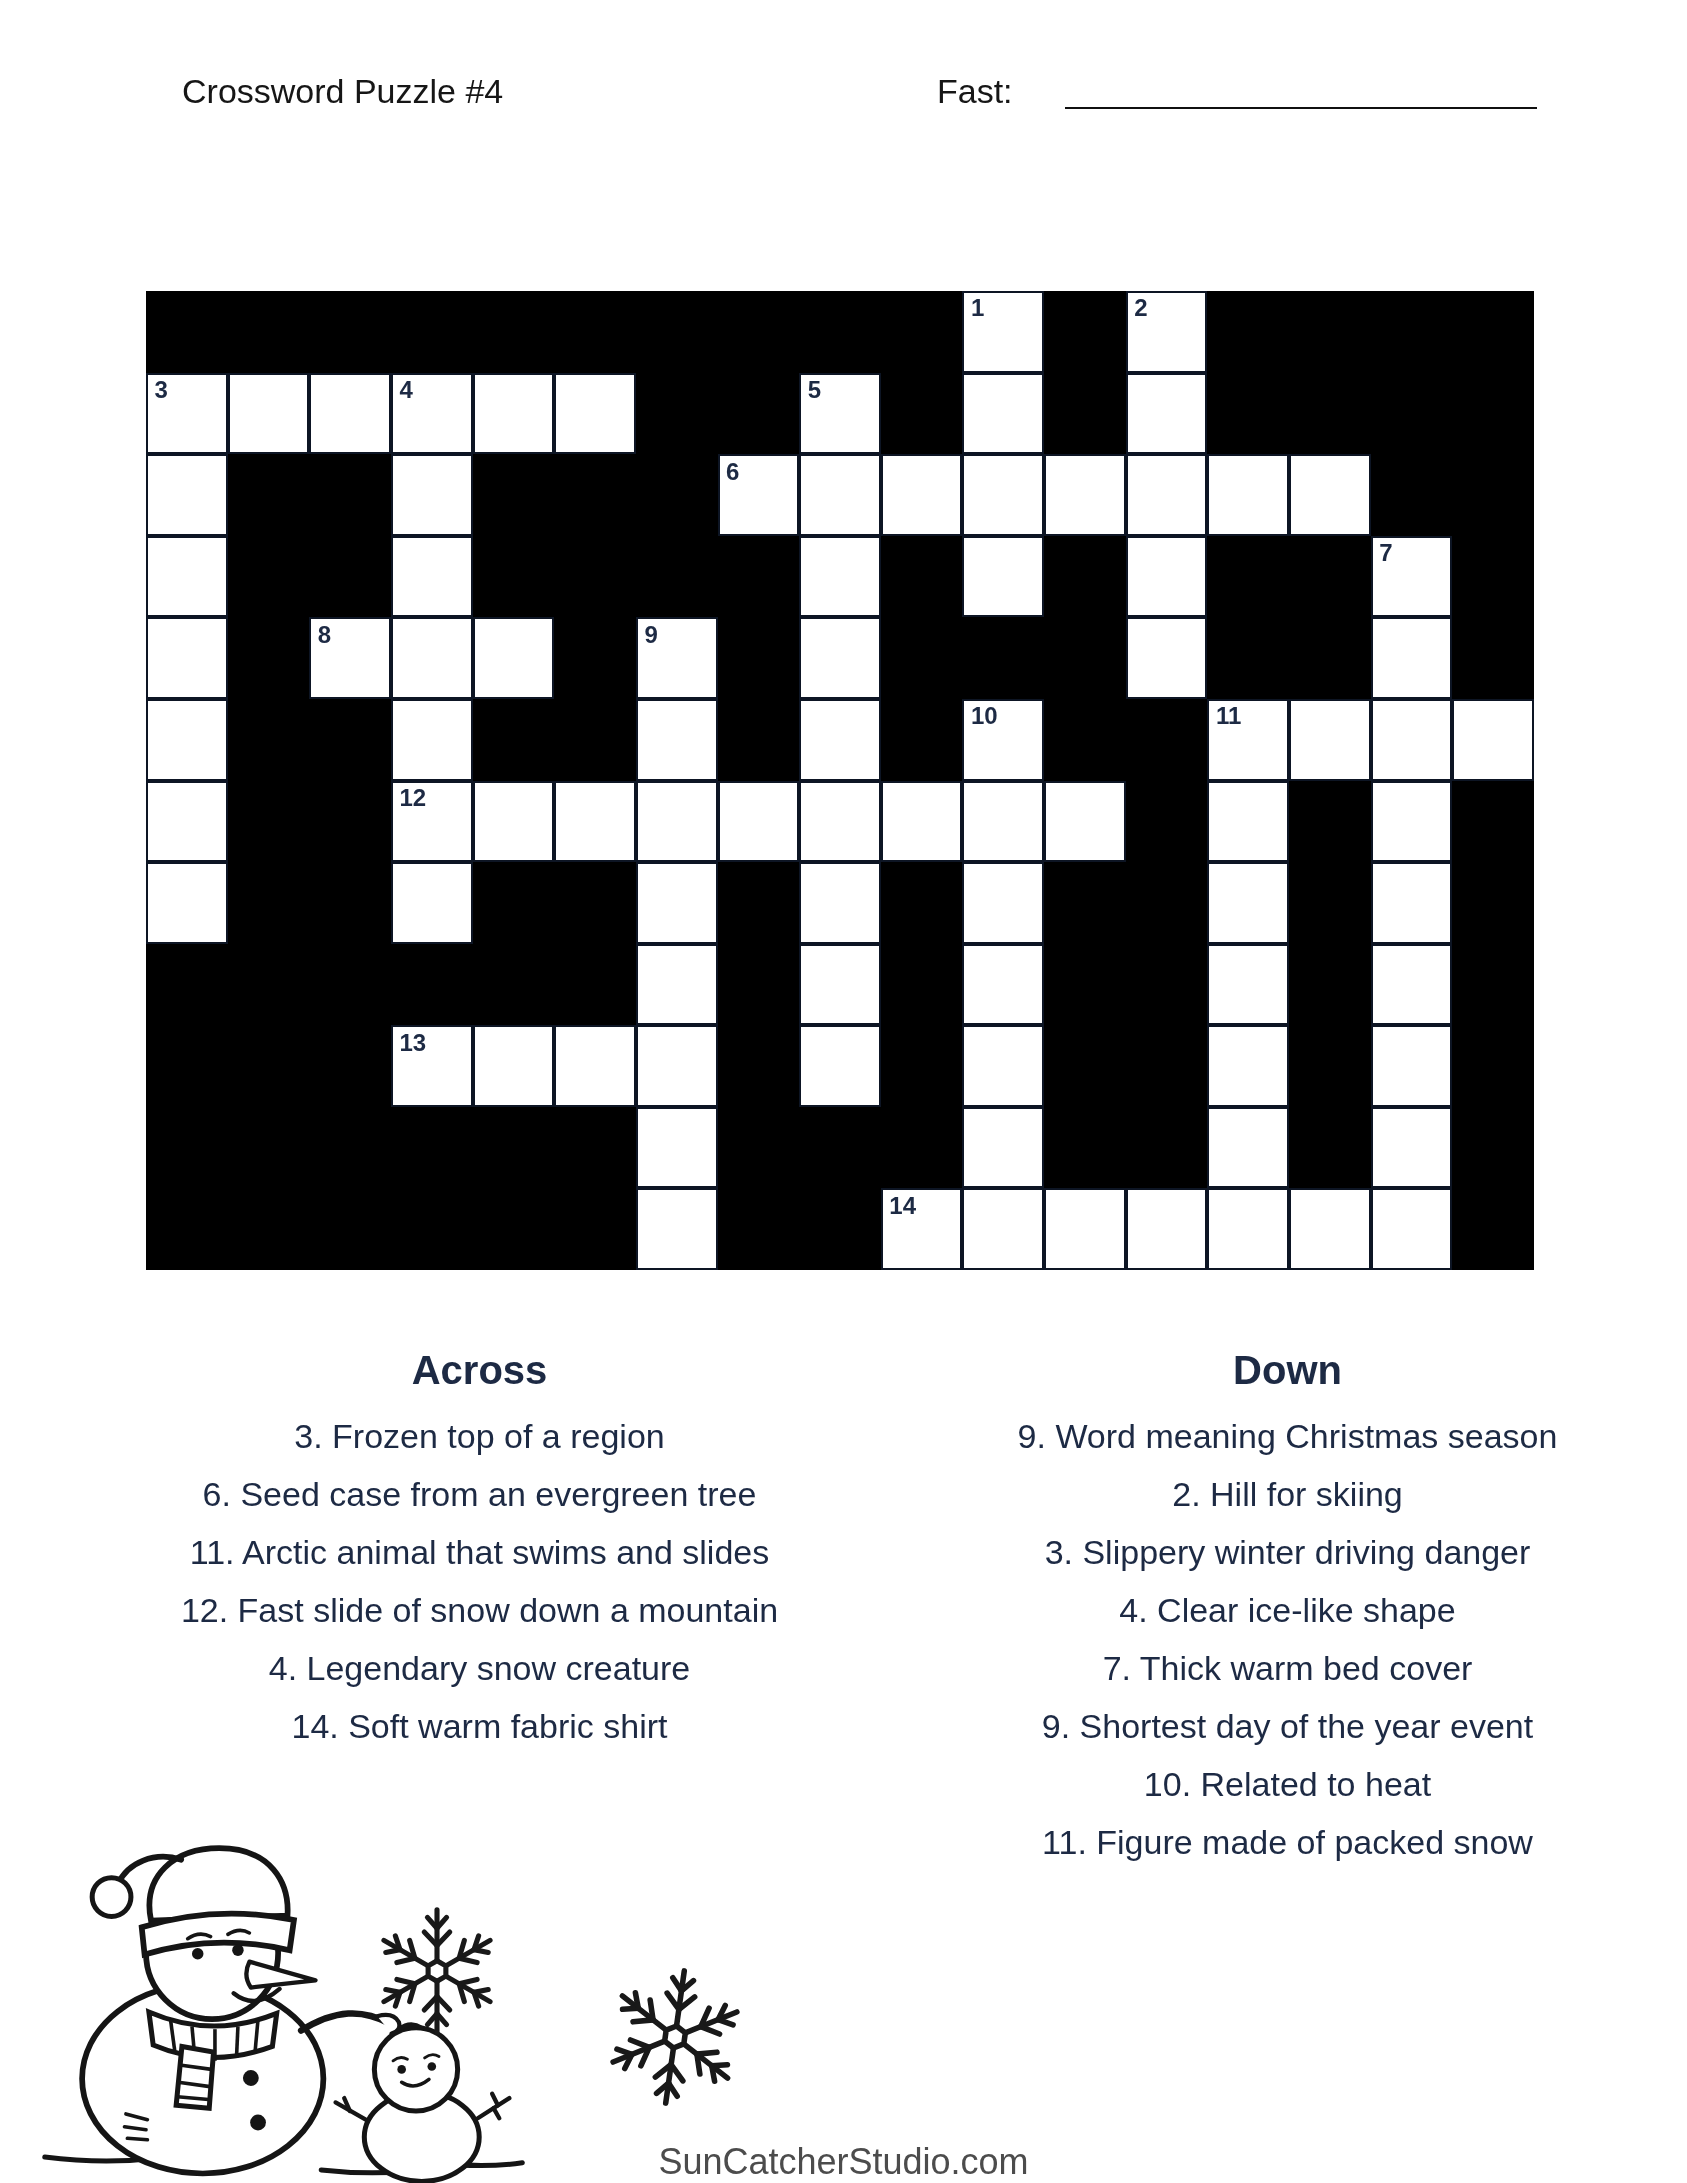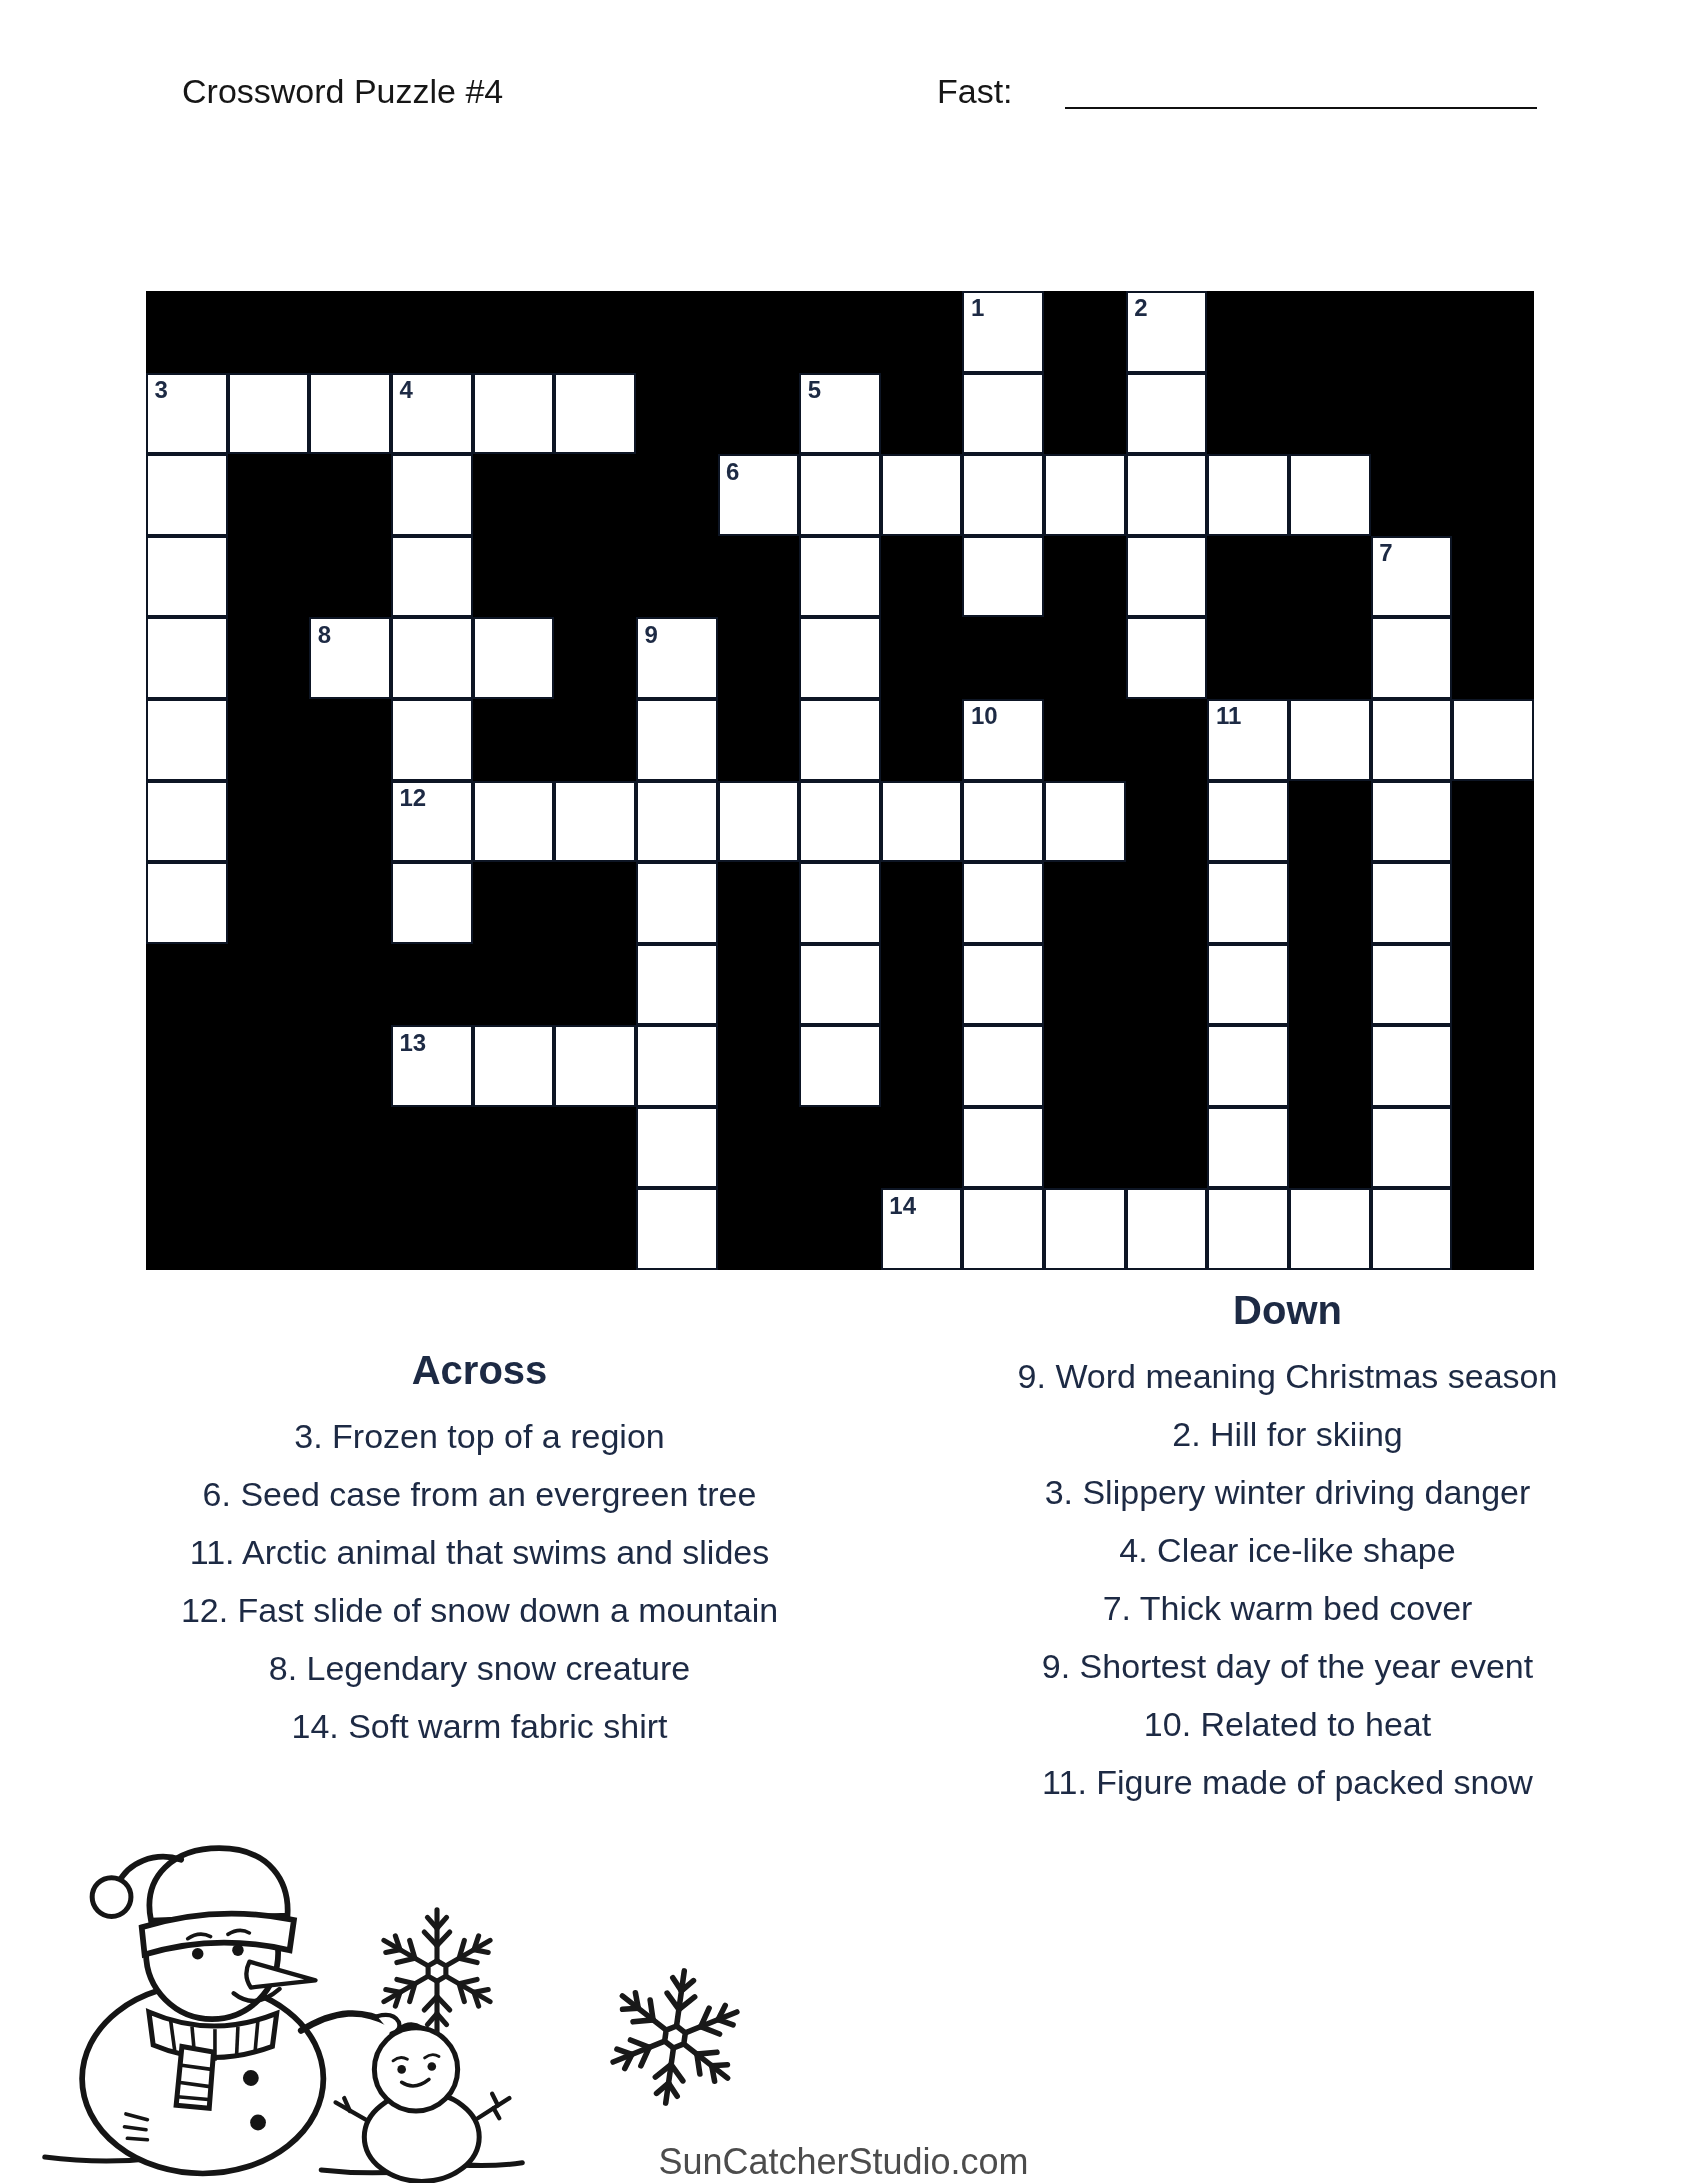--- a/index.html
+++ b/index.html
@@ -28,21 +28,21 @@
     background:#000000; display:grid;
     grid-template-columns:repeat(17,1fr); grid-template-rows:repeat(12,1fr);
   }
   .cell { background:#ffffff; border:2.2px solid #0d1524; box-sizing:border-box; position:relative; }
   .num {
     position:absolute; top:1.4px; left:6.5px; font-size:24px; font-weight:bold; color:#1d2a44;
   }
   
   .clues { position:absolute; width:775px; color:#1d2a44;text-align:center; }
   .clues-across { left:92px; top:1348px; }
-  .clues-down { left:900px; top:1288px; }
+  .clues-down { left:900px; top:1348px; }
   .clues h2 { margin:0 0 14.4px 0; font-size:40px; font-weight:bold; color:#1d2a44; }
   .clues ul { margin:0; padding:0; list-style:none; }
   .clues li { font-size:34px; line-height:58px; white-space:nowrap; }
   
   .snowman { position:absolute; left:34px; top:1838px; width:517px; height:345px; }
   .flake { position:absolute; }
   .flake-1 { left:370px; top:1904px; width:134px; height:134px; }
   .flake-2 { left:602px; top:1964px; width:146px; height:146px; transform:rotate(8deg); }
   .flake path { stroke:#191919; stroke-width:8px; fill:none; stroke-linecap:round; }
   .flake polygon { fill:#ffffff; stroke:#191919; stroke-width:8px; stroke-linejoin:round; }
@@ -179,21 +179,21 @@
       <div class="cell" style="grid-area: 12 / 16;"></div>
     </div>
 
   <div class="clues clues-across">
     <h2>Across</h2>
     <ul>
         <li>3. Frozen top of a region</li>
         <li>6. Seed case from an evergreen tree</li>
         <li>11. Arctic animal that swims and slides</li>
         <li>12. Fast slide of snow down a mountain</li>
-        <li>8. Legendary snow creature</li>
+        <li>4. Legendary snow creature</li>
         <li>14. Soft warm fabric shirt</li>
       </ul>
   </div>
 
   <div class="clues clues-down">
     <h2>Down</h2>
     <ul>
         <li>9. Word meaning Christmas season</li>
         <li>2. Hill for skiing</li>
         <li>3. Slippery winter driving danger</li>

